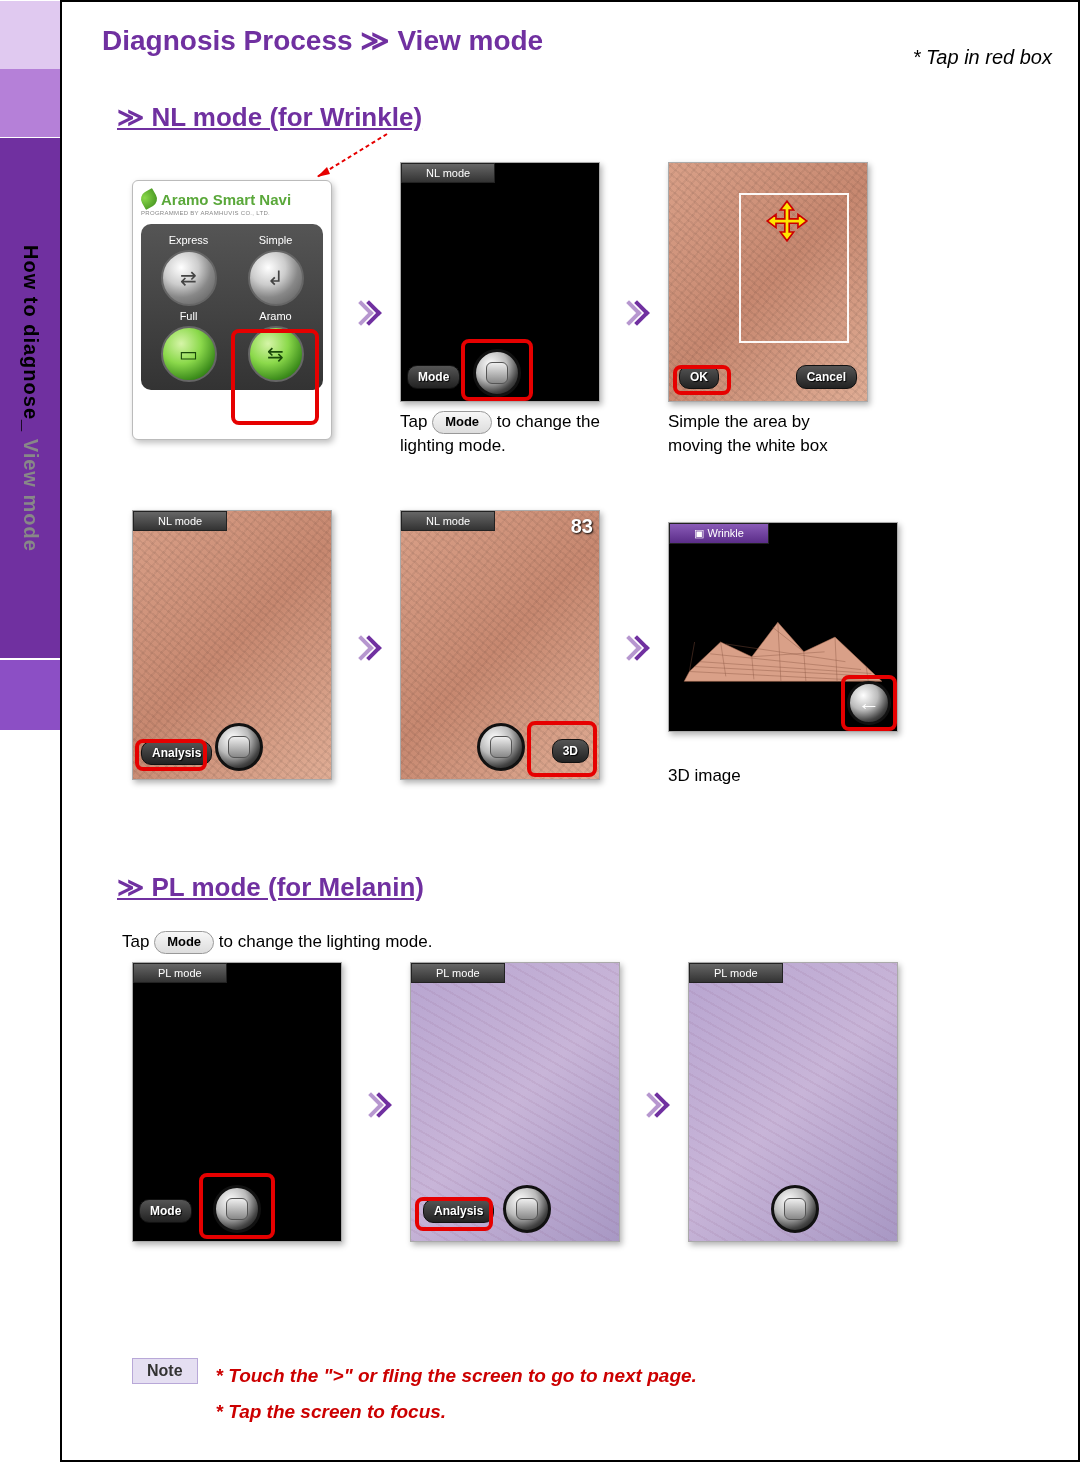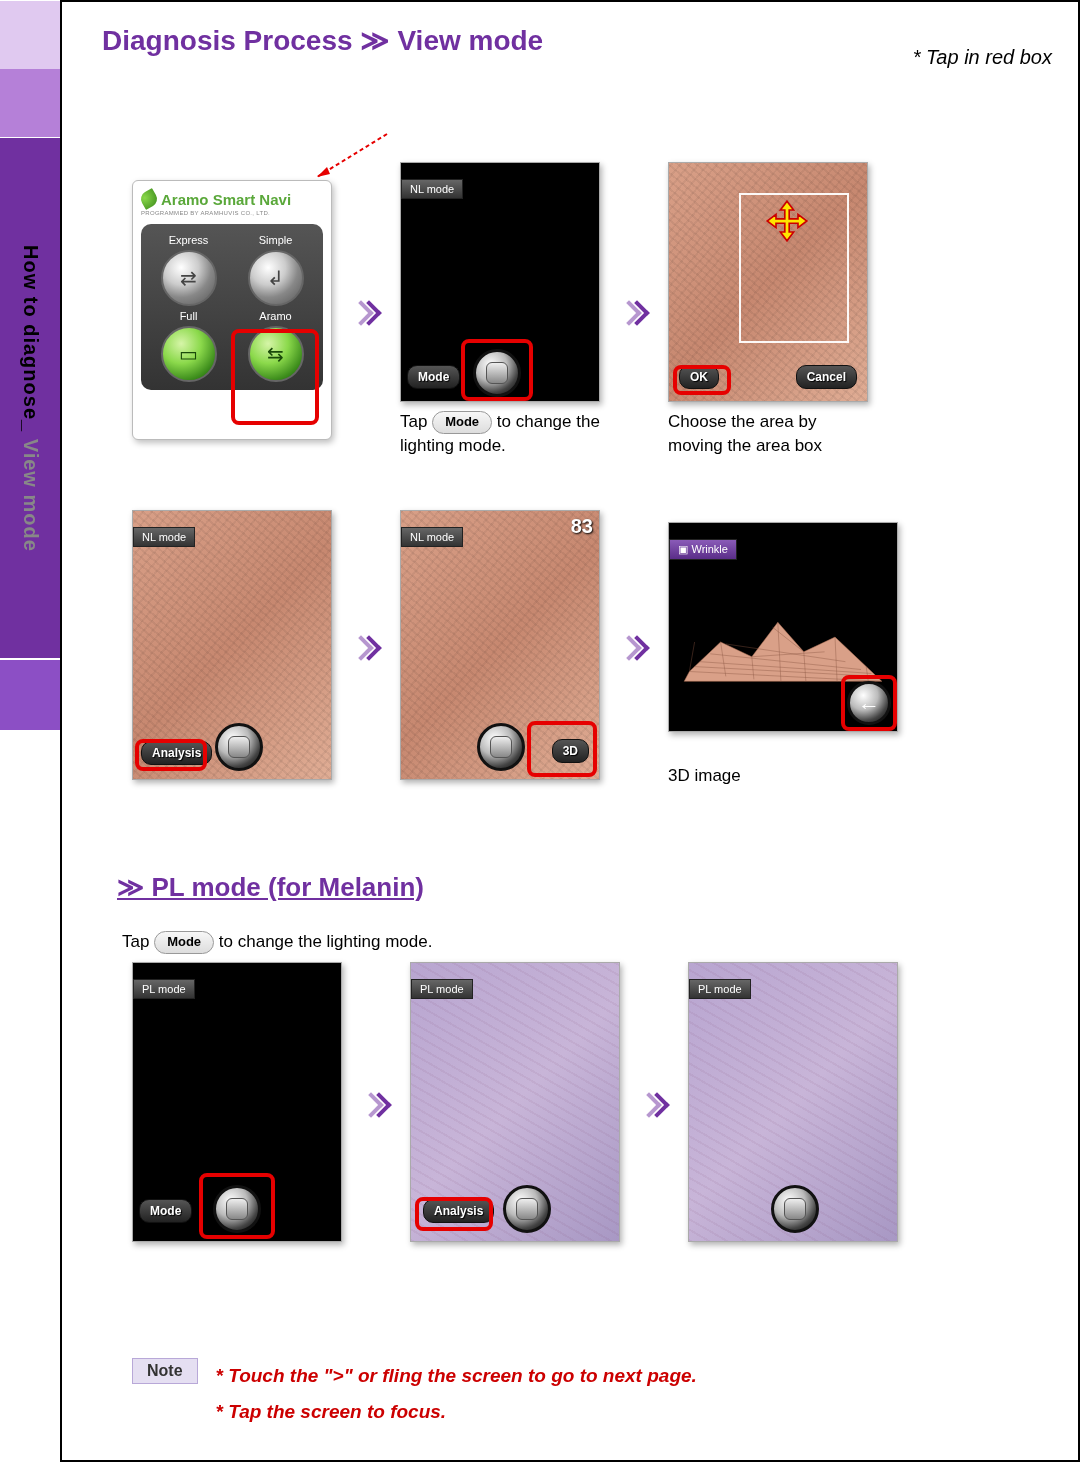--- a/index.html
+++ b/index.html
@@ -22,21 +22,21 @@
 .arrow-chev{width:28px;height:28px;position:relative}
 .arrow-chev::before,.arrow-chev::after{content:"";position:absolute;width:14px;height:14px;border-top:4px solid #7030a0;border-right:4px solid #7030a0;transform:rotate(45deg);top:8px}
 .arrow-chev::before{left:0;opacity:.5}
 .arrow-chev::after{left:8px}
 .thumb{width:200px;height:260px;border:1px solid #aaa;box-shadow:2px 3px 6px rgba(0,0,0,.3);position:relative;overflow:hidden;background:#000}
 .thumb.skin{background:linear-gradient(135deg,#d9a088,#c78870,#e0ad95)}
 .thumb.skin::after{content:"";position:absolute;inset:0;background:repeating-linear-gradient(40deg,rgba(0,0,0,.06) 0 2px,transparent 2px 6px),repeating-linear-gradient(-50deg,rgba(0,0,0,.05) 0 2px,transparent 2px 7px)}
 .thumb.plskin{background:linear-gradient(135deg,#b8a5d0,#c8b5d8,#a898c4)}
 .thumb.plskin::after{content:"";position:absolute;inset:0;background:repeating-linear-gradient(30deg,rgba(120,60,100,.08) 0 2px,transparent 2px 9px)}
 .thumb.black{background:#000}
-.badge{position:absolute;top:16px;left:0;background:linear-gradient(#666,#333);color:#fff;font-size:11px;padding:3px 8px;border:1px solid #222;z-index:3}
+.badge{position:absolute;top:0;left:0;background:linear-gradient(#666,#333);color:#fff;font-size:11px;padding:3px 24px;border:1px solid #222;z-index:3}
 .badge.purple{background:linear-gradient(#8a5bb8,#5a2d88)}
 .score{position:absolute;top:4px;right:6px;color:#fff;font-size:20px;font-weight:bold;text-shadow:1px 1px 2px #000;z-index:3}
 .pill{position:absolute;background:linear-gradient(#555,#222);color:#fff;font-size:12px;font-weight:bold;padding:4px 10px;border-radius:10px;border:1px solid #111;z-index:3;text-shadow:1px 1px 1px #000}
 .shutter{position:absolute;width:48px;height:48px;border-radius:50%;background:radial-gradient(circle at 35% 30%,#fff,#bbb 40%,#444 70%,#000);border:3px solid #111;z-index:3}
 .shutter::after{content:"";position:absolute;inset:10px;border-radius:6px;background:linear-gradient(#eee,#888);border:1px solid #555}
 .redbox{position:absolute;border:4px solid #e60000;border-radius:8px;z-index:4;pointer-events:none}
 .caption{font-size:17px;margin-top:8px;line-height:1.4}
 .mode-chip{display:inline-block;background:linear-gradient(#f7f7f7,#ddd);border:1px solid #999;border-radius:12px;padding:1px 12px;font-size:13px;font-weight:bold;vertical-align:middle}
 
 .device{width:200px;height:260px;border:1px solid #bbb;box-shadow:2px 3px 6px rgba(0,0,0,.25);background:#fff;position:relative;border-radius:6px;padding:10px 8px}
@@ -79,20 +79,23 @@
 
   <div class="hdr">
     <span class="title">
       <span>Diagnosis Process</span>
       <span class="raquo">≫</span>
       <span>View mode</span>
     </span>
     <span class="tap-hint">* Tap in red box</span>
   </div>
 
+  <div class="sec" style="top:100px">
+    <div class="sec-h">≫ NL mode (for Wrinkle)</div>
+  </div>
 
   <div class="sec" style="top:160px;left:70px">
     <div class="row">
 
       <div class="device">
         <div class="dev-logo">
           <div class="leaf"></div>
           <div class="dev-logo-text">Aramo Smart Navi</div>
         </div>
         <div class="dev-sub">PROGRAMMED BY ARAMHUVIS CO., LTD.</div>
@@ -152,21 +155,21 @@
           <div class="pill" style="left:10px;bottom:12px">OK</div>
           <div class="pill" style="right:10px;bottom:12px">Cancel</div>
           <div class="redbox" style="left:4px;bottom:6px;width:58px;height:30px"></div>
         </div>
         <div class="red-arrow" style="left:170px;top:-30px">
           <svg viewBox="0 0 90 50">
               <line x1="85" y1="2" x2="15" y2="45" stroke="#e60000" stroke-width="2" stroke-dasharray="4 3"></line>
               <polygon points="15,45 25,35 28,42" fill="#e60000"></polygon>
             </svg>
         </div>
-        <div class="caption">Choose the area by moving the area box</div>
+        <div class="caption">Simple the area by moving the white box</div>
       </div>
     </div>
   </div>
 
   <div class="sec" style="top:500px;left:70px">
     <div class="row">
       <div class="thumb skin" style="height:270px">
         <div class="badge">NL mode</div>
         <div class="pill" style="left:8px;bottom:14px">Analysis</div>
         <div class="shutter" style="left:82px;bottom:8px"></div>

